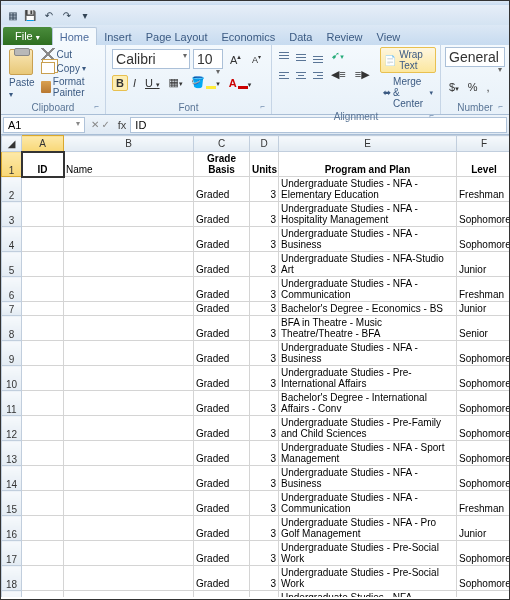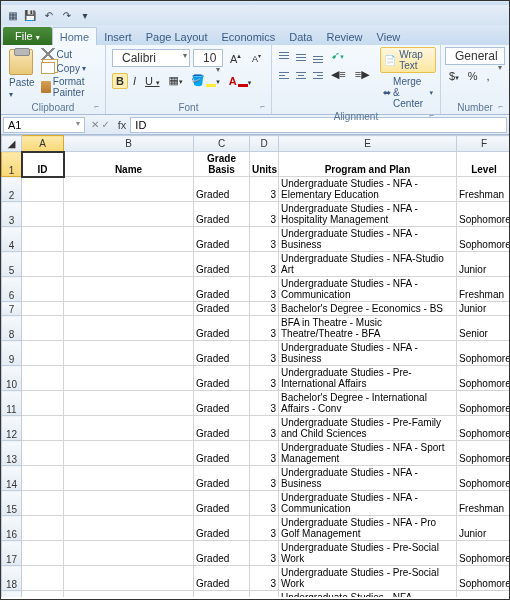--- a/index.html
+++ b/index.html
@@ -19,34 +19,34 @@
 .paste-col{display:flex;flex-direction:column;align-items:flex-start;padding:2px 4px}
 .paste-ico{width:24px;height:26px;background:linear-gradient(#f9e7b8,#e8c878);border:1px solid #c9a050;border-radius:2px;position:relative}
 .paste-ico::before{content:"";position:absolute;top:-2px;left:4px;width:14px;height:6px;background:#b8b8b8;border:1px solid #888;border-radius:2px}
 .paste-lbl{font-size:10px;color:#3b5a82;margin-top:2px}
 .mini-row{display:flex;align-items:center;gap:2px;font-size:10px;color:#3b5a82;padding:1px 0;cursor:pointer}
 .mini-ico{width:14px;height:12px;display:inline-block}
 .cut-ico{background:linear-gradient(45deg,transparent 45%,#888 45%,#888 55%,transparent 55%),linear-gradient(-45deg,transparent 45%,#888 45%,#888 55%,transparent 55%)}
 .copy-ico{border:1px solid #c9a050;background:#fff;box-shadow:2px -2px 0 #fff,2px -2px 0 1px #c9a050}
 .brush-ico{background:linear-gradient(#d9a050,#b87830);border-radius:1px}
 .font-top{display:flex;gap:3px;align-items:center}
-.sel{border:1px solid #abc0d8;background:#fff;font-size:12px;padding:1px 14px 1px 9px;position:relative;color:#333}
+.sel{border:1px solid #abc0d8;background:#fff;font-size:14px;padding:1px 14px 1px 3px;position:relative;color:#333}
 .sel::after{content:"▾";position:absolute;right:2px;font-size:8px;color:#666}
 .btn{border:1px solid transparent;padding:1px 3px;font-size:11px;cursor:pointer;color:#333;border-radius:2px}
 .btn.bold{font-weight:bold;background:#fdeeb3;border-color:#e8c050}
 .font-bot{display:flex;gap:1px;align-items:center;margin-top:3px}
 .u{text-decoration:underline}
 .clr-sw{width:10px;height:3px;display:inline-block;vertical-align:bottom;margin-left:1px}
 .align-body{display:flex;flex-direction:column;gap:2px}
 .align-row{display:flex;gap:1px;align-items:center}
 .aln{width:16px;height:14px;border:1px solid transparent;position:relative;cursor:pointer}
 .aln span{position:absolute;left:2px;right:2px;height:1px;background:#5a7596}
 .wrap-btn{background:linear-gradient(#fef6df,#fce79e);border:1px solid #e8c050;border-radius:2px;padding:1px 4px;font-size:10px;color:#3b5a82;display:flex;align-items:center;gap:2px}
 .merge-btn{font-size:10px;color:#3b5a82;padding:1px 3px;display:flex;align-items:center;gap:2px}
-.num-body{display:flex;flex-direction:column;gap:3px}
+.num-body{display:flex;flex-direction:column;gap:12px}
 .namebox-row{height:20px;background:linear-gradient(#eef4fa,#e0eaf4);border-bottom:1px solid #a9bed6;display:flex;align-items:center}
 .namebox{width:82px;border:1px solid #b0c3d9;background:#fff;margin:1px 2px;padding:1px 4px;font-size:11px;display:flex;justify-content:space-between;}
 .fx-btns{display:flex;gap:2px;padding:0 4px;color:#888;font-size:10px}
 .fx{font-size:11px;color:#444;padding:0 4px}
 .formula{flex:1;background:#fff;border:1px solid #b0c3d9;margin:1px 2px 1px 0;padding:1px 4px;font-size:11px}
 .grid-wrap{position:relative;overflow:auto;height:462px}
 table{border-collapse:collapse;table-layout:fixed;width:505px}
 th,.rh{background:linear-gradient(#f6f9fc,#e3ebf3);border:1px solid #c1cedd;font-weight:normal;font-size:10px;color:#333;text-align:center;padding:0}
 th{height:16px}
 .rh{width:20px}
@@ -230,21 +230,21 @@
   <th>C</th>
   <th>D</th>
   <th>E</th>
   <th>F</th>
 </tr>
 </thead>
 <tbody id="gbody">
         <tr>
           <td class="rh sel-row">1</td>
           <td class="active-cell" style="text-align: center; font-weight: bold;">ID</td>
-          <td style="text-align: center; font-weight: bold; margin-left: 12px;">Name</td>
+          <td style="font-weight: normal; margin-left: 12px;">Name</td>
           <td style="text-align: center; font-weight: bold;">Grade Basis</td>
           <td style="text-align: center; font-weight: bold;">Units</td>
           <td style="text-align: center; font-weight: bold;">Program and Plan</td>
           <td style="text-align: center; font-weight: bold;">Level</td>
         </tr>
         <tr>
           <td class="rh">2</td>
           <td></td>
           <td></td>
           <td>Graded</td>

